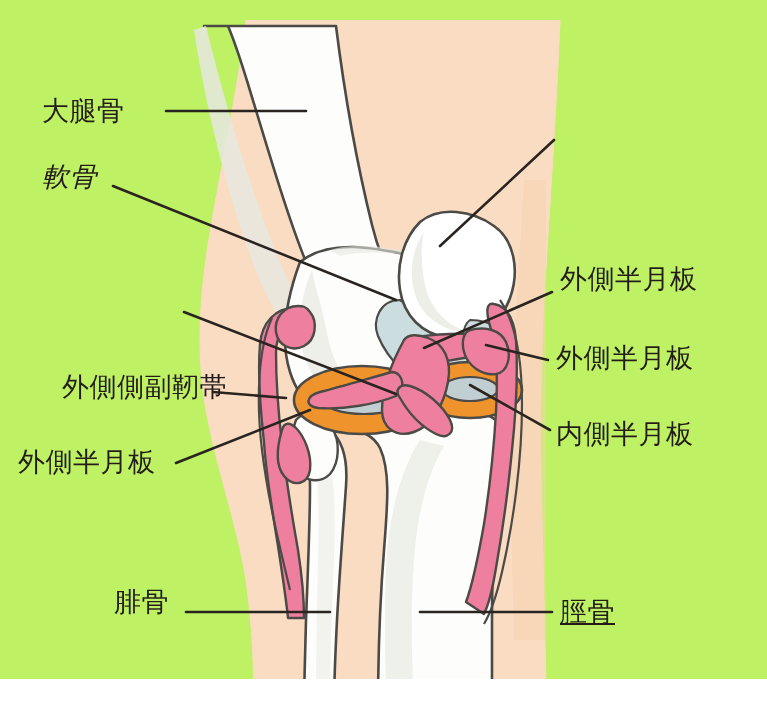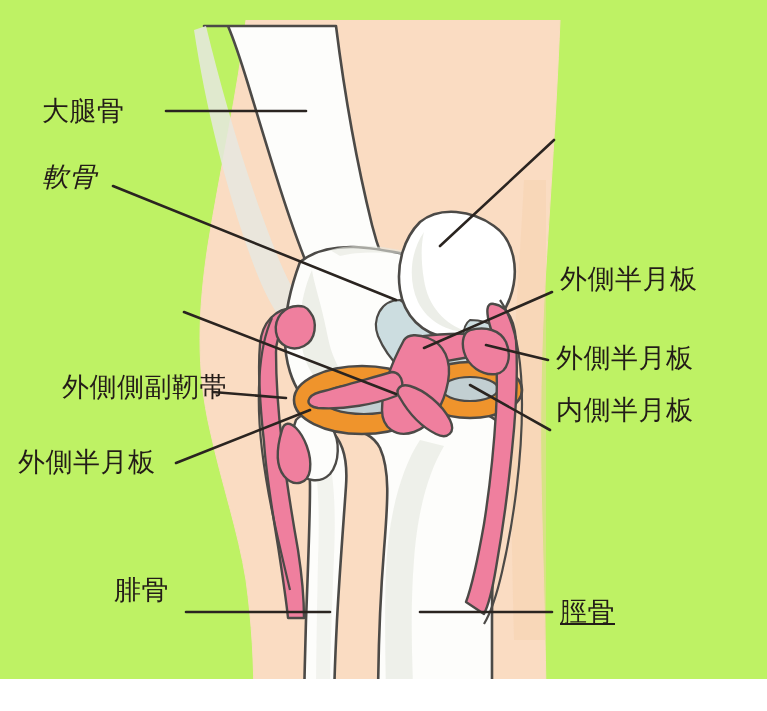--- a/index.html
+++ b/index.html
@@ -268,24 +268,24 @@
 
   <div class="lbl lbl-left" style="left:42px; top:97px;">大腿骨</div>
 
   <div class="lbl lbl-left" style="left:42px; top:163px;font-style:italic;">軟骨</div>
 
 
   <div class="lbl lbl-left" style="left:34px; top:373px;margin-left:28px;">外側側副靭帯</div>
 
   <div class="lbl lbl-left" style="left:18px; top:448px;">外側半月板</div>
 
-  <div class="lbl lbl-left" style="left:114px; top:576px;">腓骨</div>
+  <div class="lbl lbl-left" style="left:114px; top:588px;">腓骨</div>
 
 
   <div class="lbl lbl-right" style="left:560px; top:265px;">外側半月板</div>
 
   <div class="lbl lbl-right" style="left:556px; top:344px;">外側半月板</div>
 
-  <div class="lbl lbl-right" style="left:556px; top:396px;">内側半月板</div>
+  <div class="lbl lbl-right" style="left:556px; top:420px;">内側半月板</div>
 
   <div class="lbl lbl-right" style="left:560px; top:598px;text-decoration:underline;">脛骨</div>
 
 </div>
 
 </body></html>

